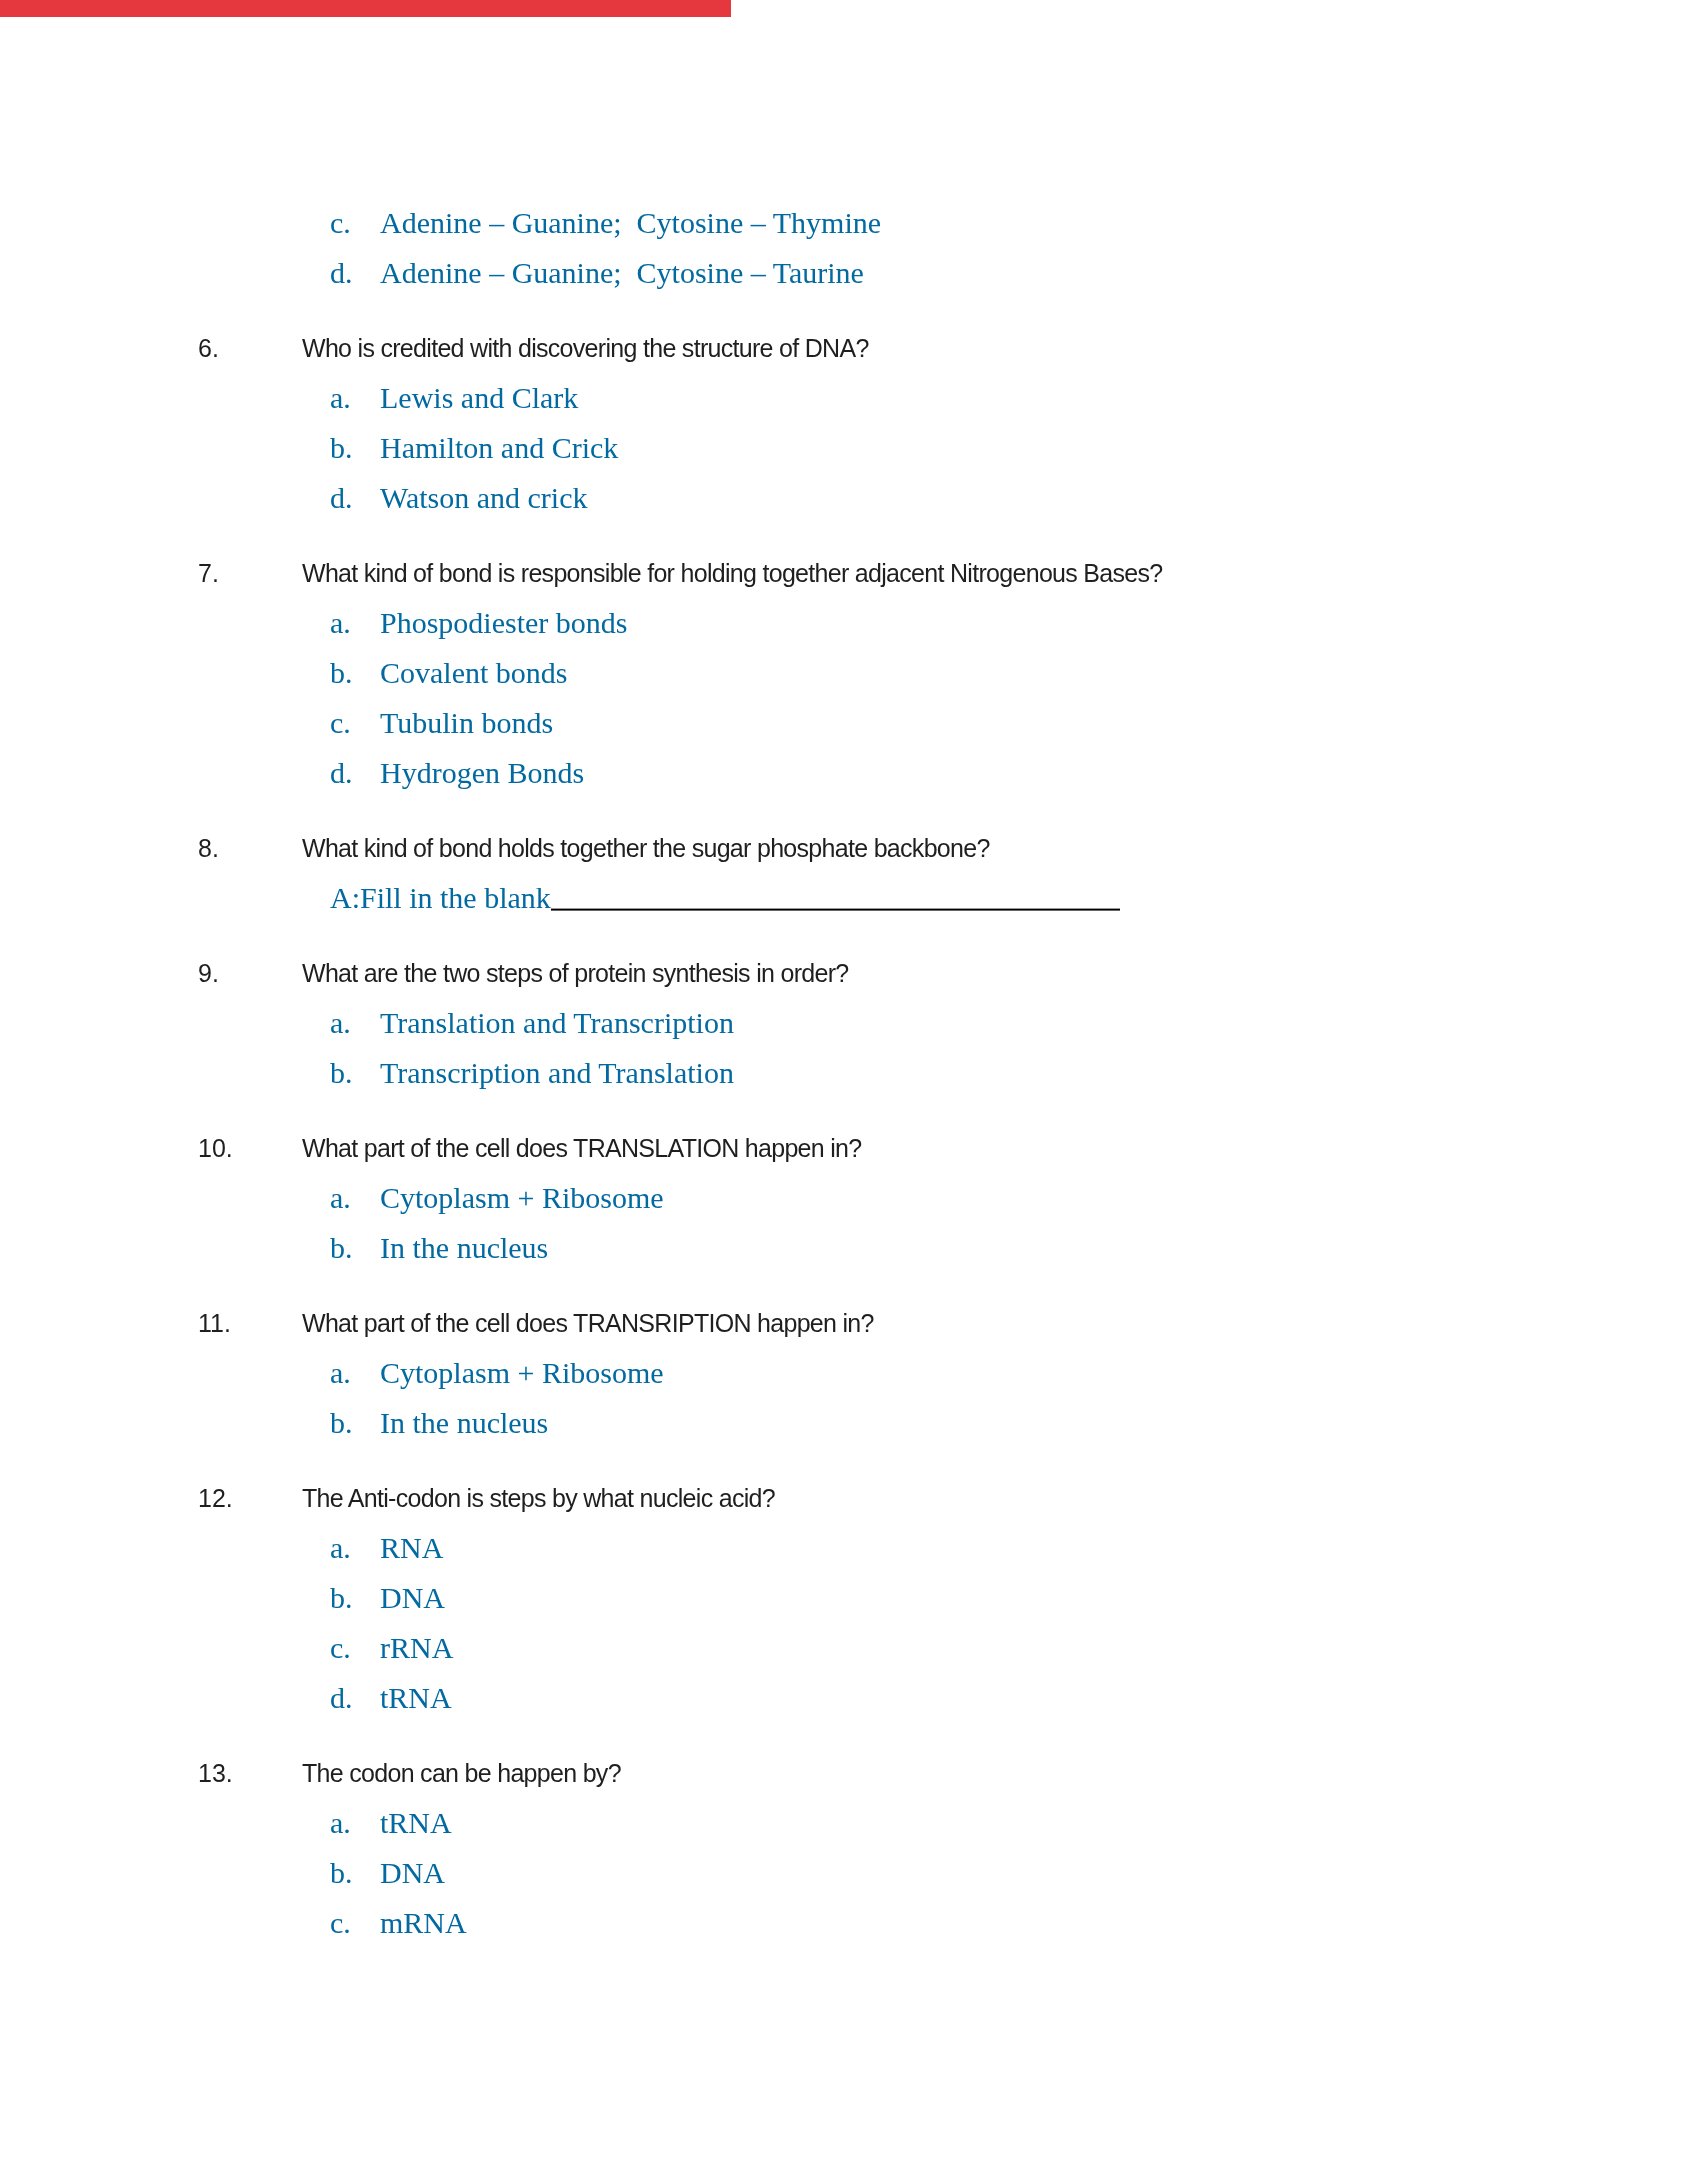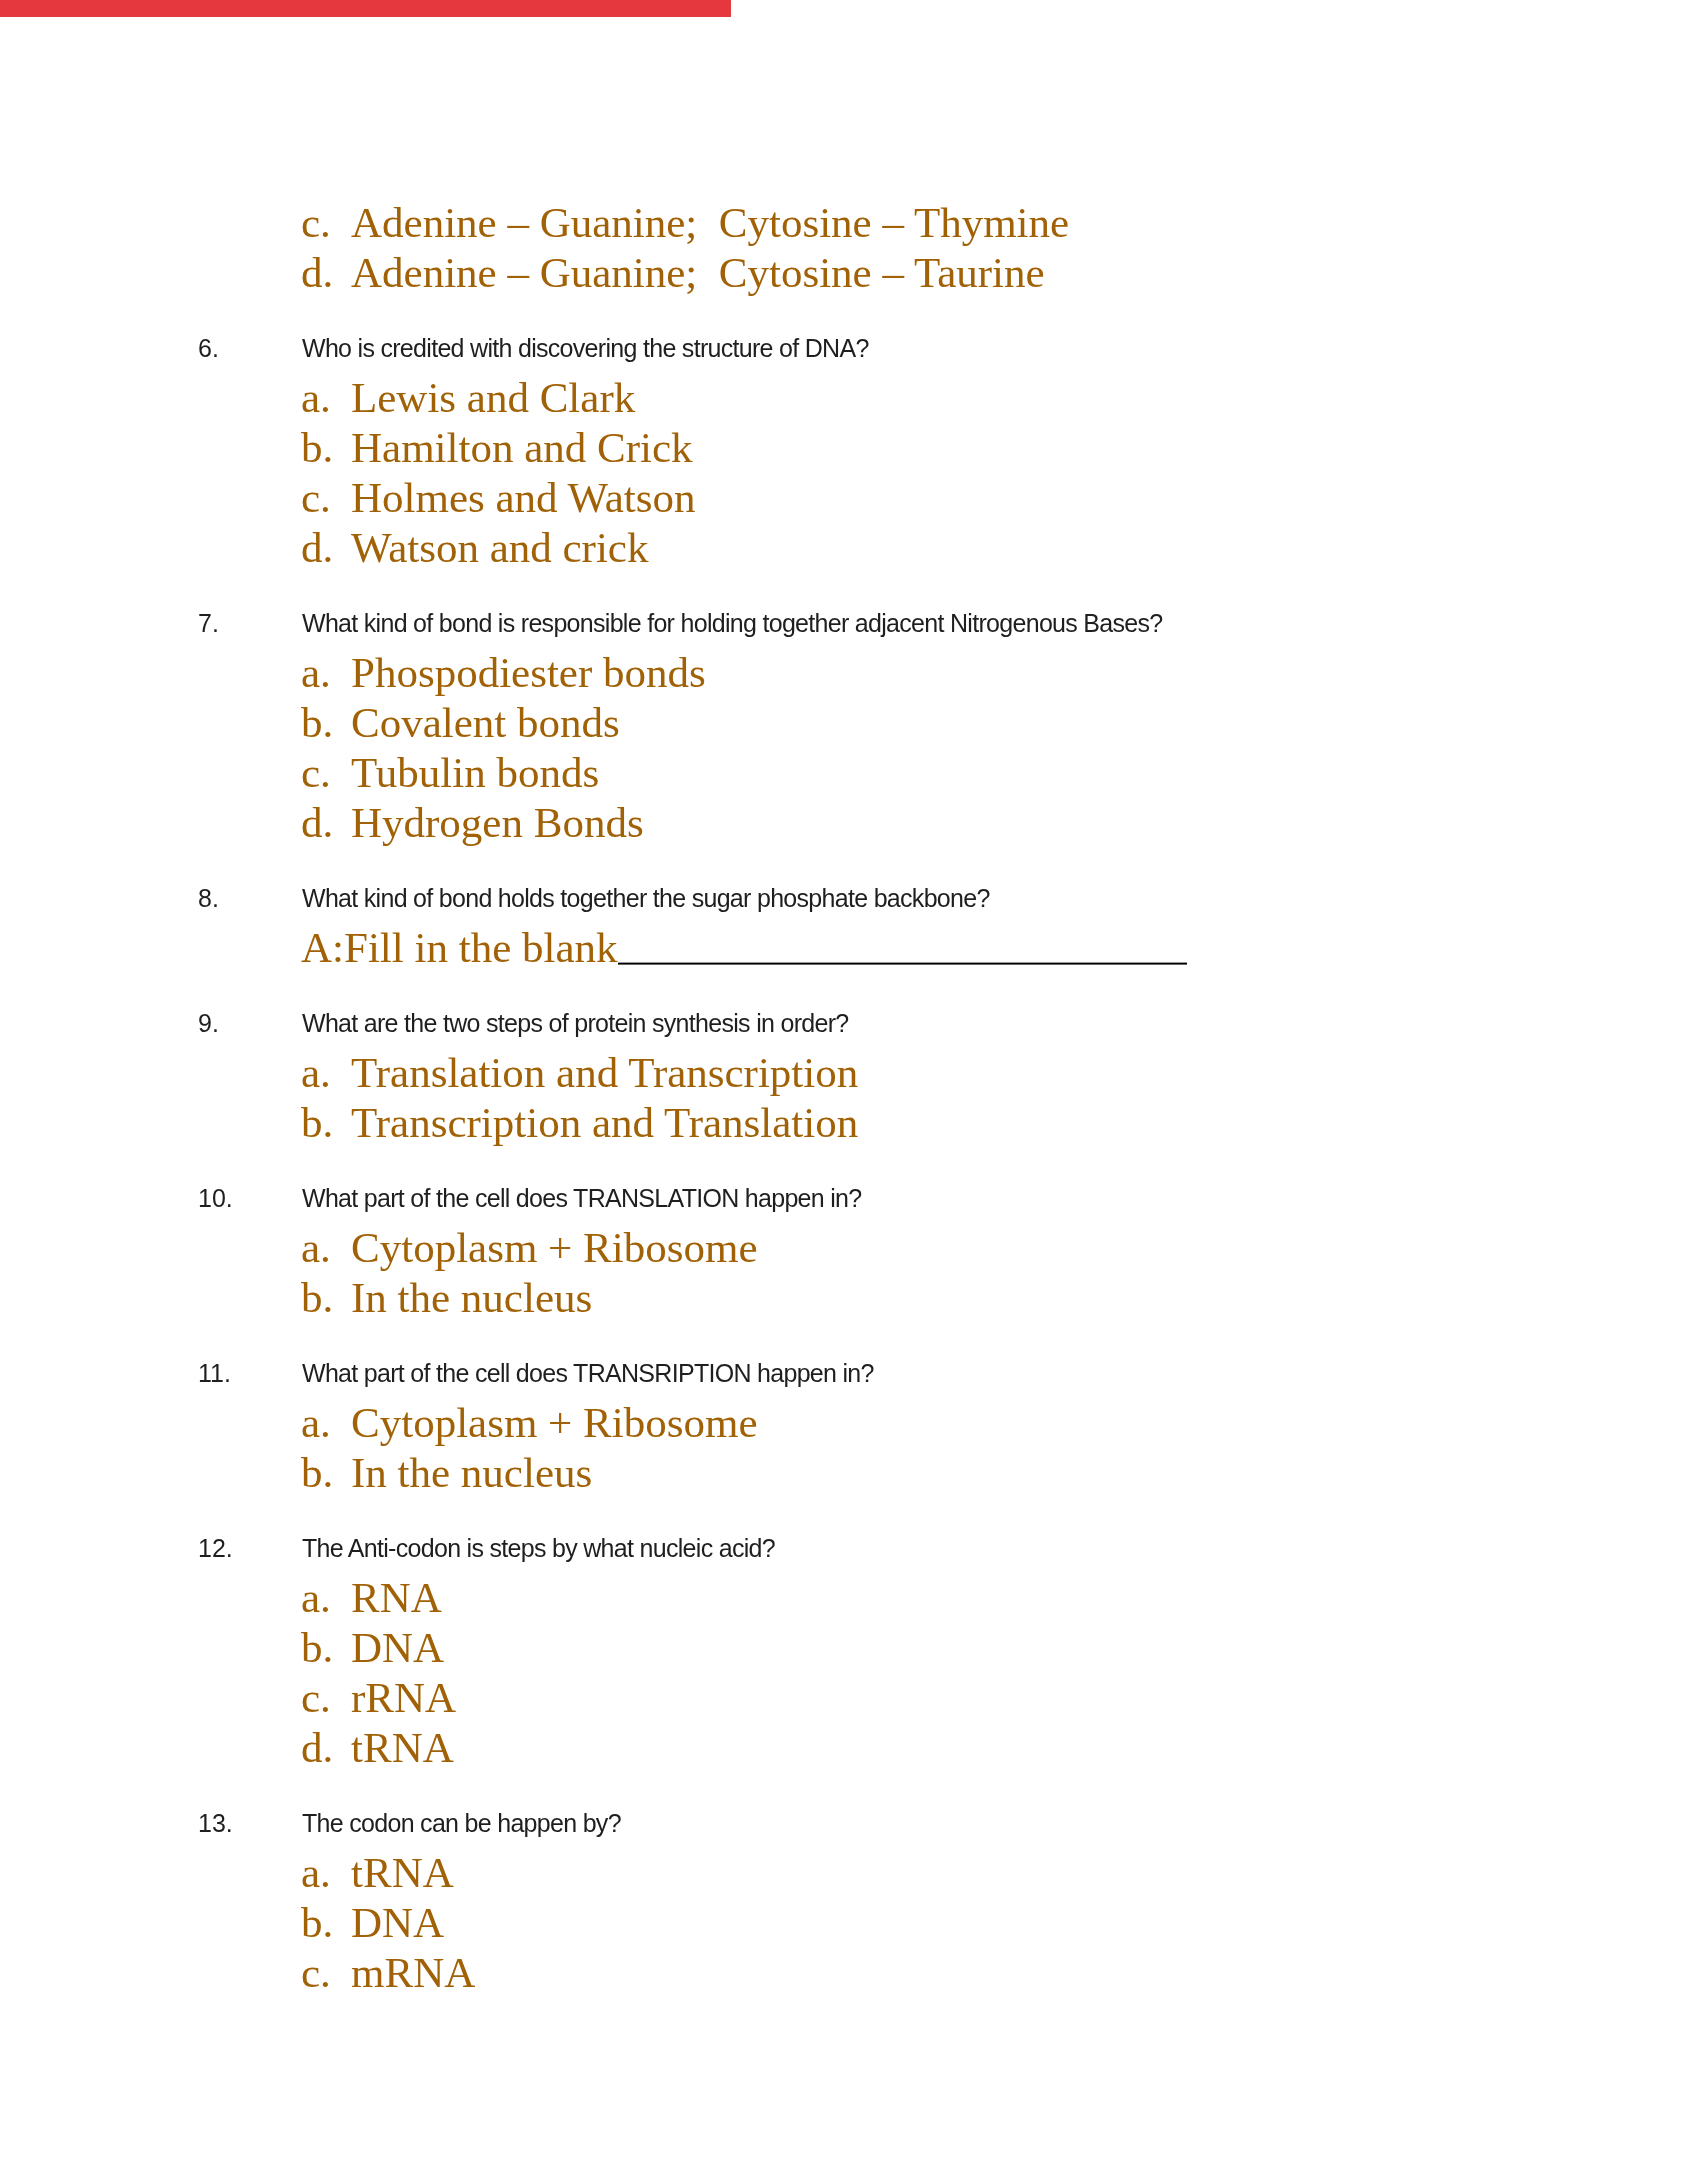--- a/index.html
+++ b/index.html
@@ -36,22 +36,23 @@
     color: #1f1f1f;
   }
   .qnum {
     display: inline-block;
     width: 104px;
     letter-spacing: 0;
   }
   .row.opt, .row.fill {
     padding-left: 301px;
     font-family: "Liberation Serif", serif;
-    font-size: 43px;
-    color: #a16207;
+    font-size: 30px;
+    color: #0369a1;
+    margin-left: 29px;
   }
   .letter {
     display: inline-block;
     width: 50px;
   }
   .blank-line {
     display: inline-block;
     width: 569px;
     height: 2.6px;
     border-bottom: 2.6px solid #000000;
@@ -63,21 +64,20 @@
 <body>
 
 <div class="page">
   <div class="progress-bar" style="background: rgb(228, 55, 62);"></div>
   <div class="content">
       <div class="row opt"><span class="letter">c.</span><span>Adenine – Guanine;  Cytosine – Thymine</span></div>
       <div class="row opt"><span class="letter">d.</span><span>Adenine – Guanine;  Cytosine – Taurine</span></div>
       <div class="row q"><span class="qnum">6.</span><span>Who is credited with discovering the structure of DNA?</span></div>
       <div class="row opt"><span class="letter">a.</span><span>Lewis and Clark</span></div>
       <div class="row opt"><span class="letter">b.</span><span>Hamilton and Crick</span></div>
-      <div class="row opt"><span class="letter">c.</span><span>Holmes and Watson</span></div>
       <div class="row opt"><span class="letter">d.</span><span>Watson and crick</span></div>
       <div class="row q"><span class="qnum">7.</span><span>What kind of bond is responsible for holding together adjacent Nitrogenous Bases?</span></div>
       <div class="row opt"><span class="letter">a.</span><span>Phospodiester bonds</span></div>
       <div class="row opt"><span class="letter">b.</span><span>Covalent bonds</span></div>
       <div class="row opt"><span class="letter">c.</span><span>Tubulin bonds</span></div>
       <div class="row opt"><span class="letter">d.</span><span>Hydrogen Bonds</span></div>
       <div class="row q"><span class="qnum">8.</span><span>What kind of bond holds together the sugar phosphate backbone?</span></div>
       <div class="row fill"><span>A:Fill in the blank</span><span class="blank-line"></span></div>
       <div class="row q"><span class="qnum">9.</span><span>What are the two steps of protein synthesis in order?</span></div>
       <div class="row opt"><span class="letter">a.</span><span>Translation and Transcription</span></div>

